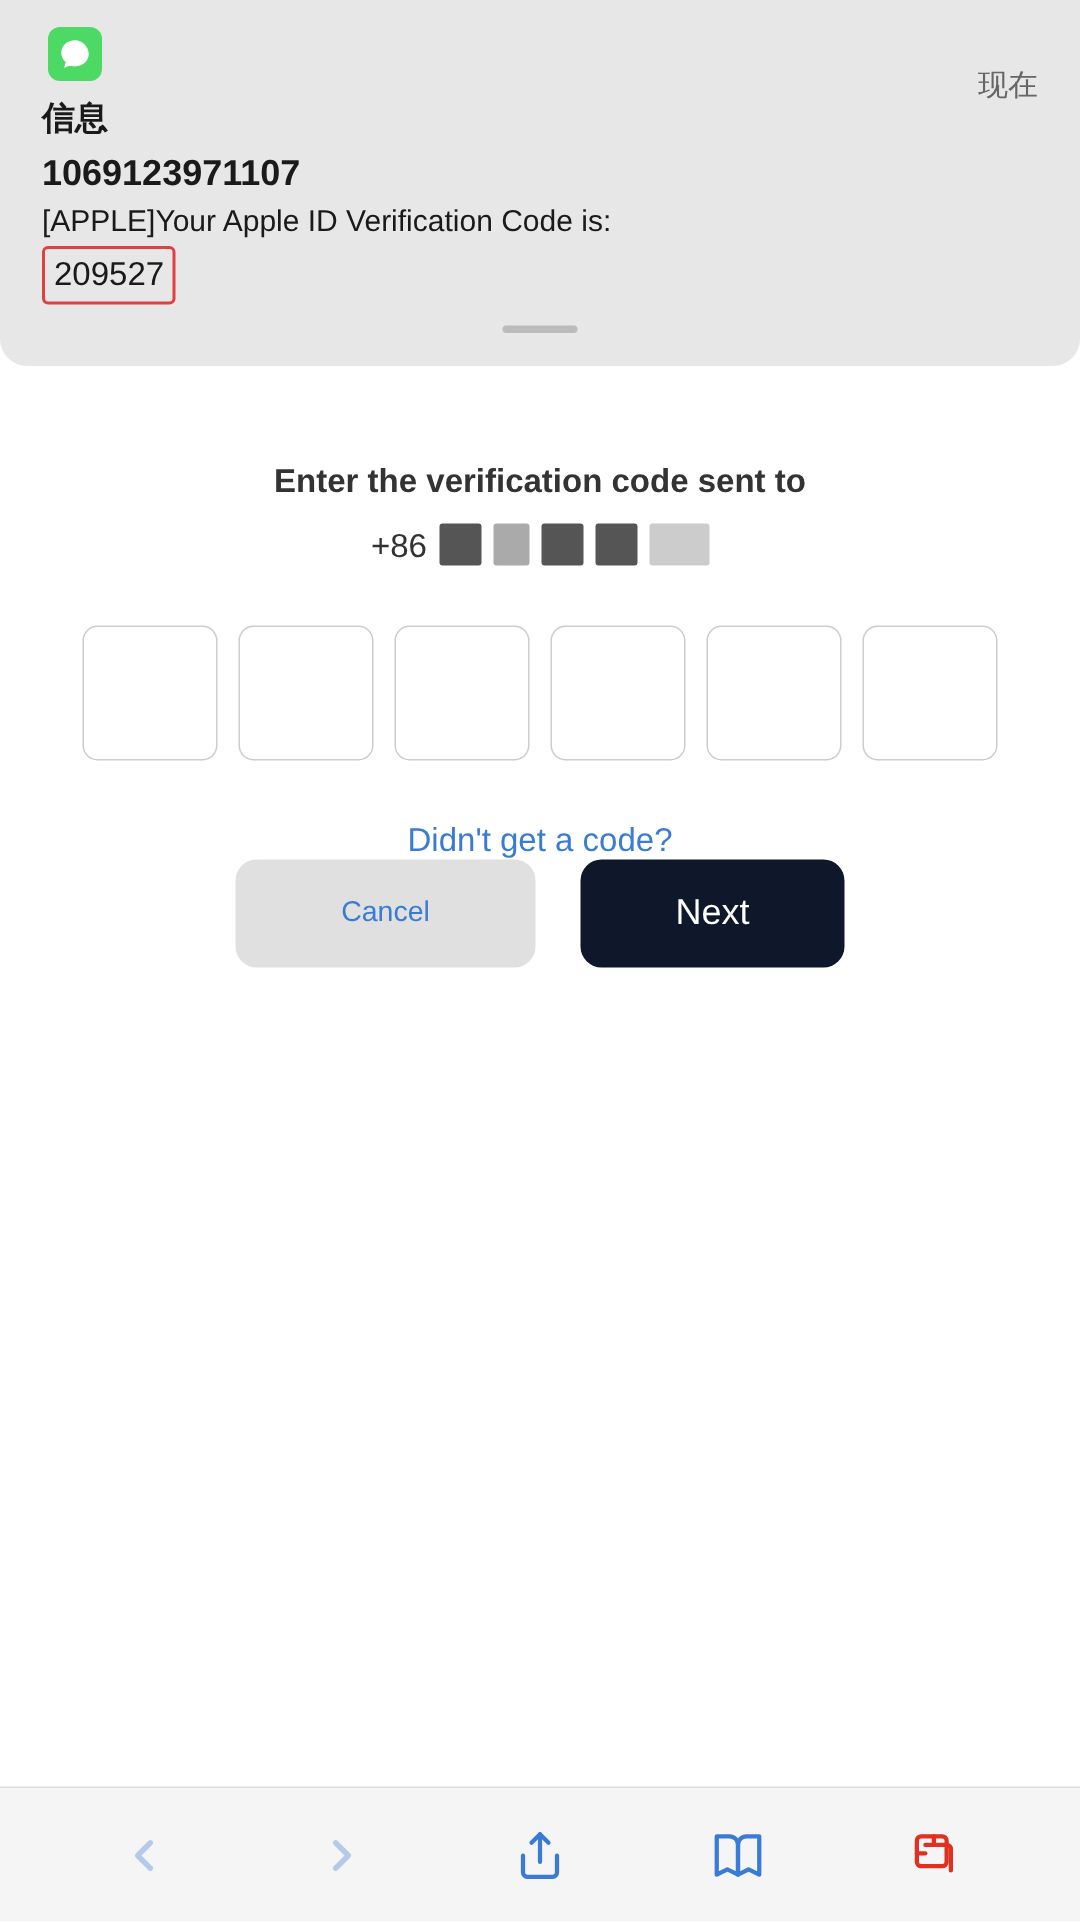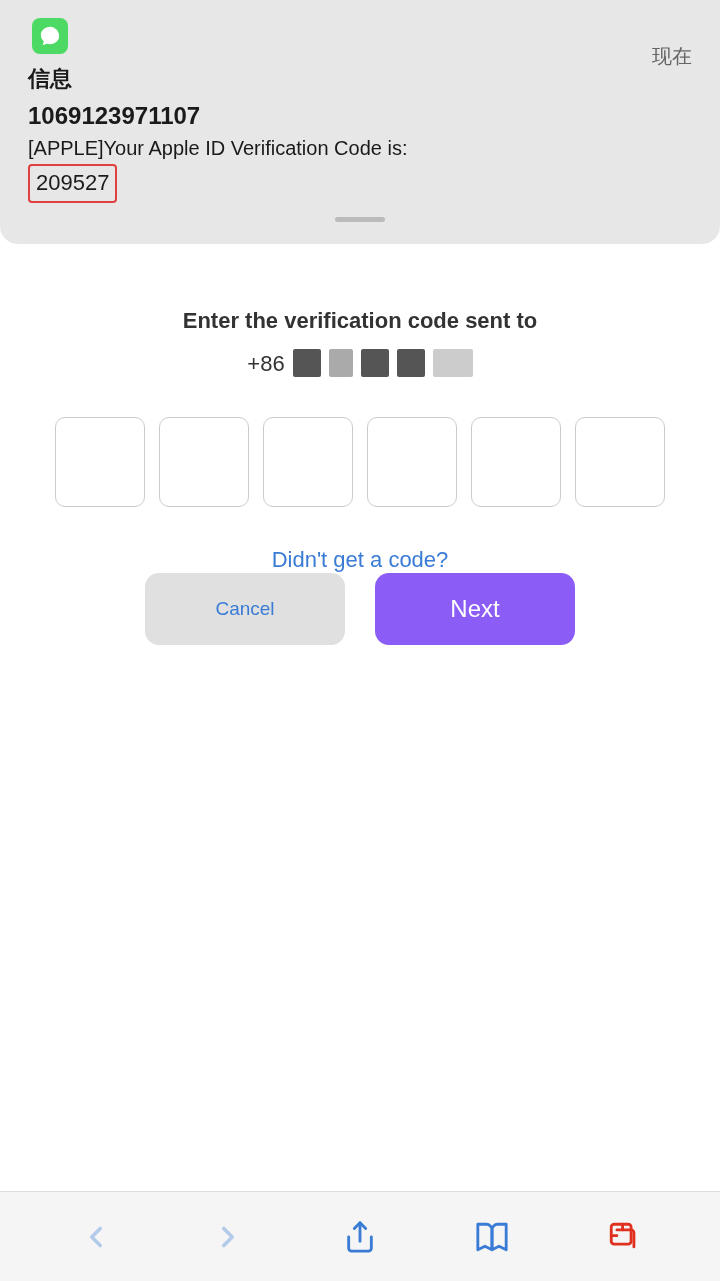--- a/index.html
+++ b/index.html
@@ -165,23 +165,23 @@
       background: #e0e0e0;
       border: none;
       border-radius: 14px;
       font-size: 19px;
       color: #3a7bd5;
       cursor: pointer;
       font-family: inherit;
       font-weight: 400;
     }
     .btn-next {
-      width: 200px;
+      width: 176px;
       height: 72px;
-      background: #8b5cf6;
+      background: #0f172a;
       border: none;
       border-radius: 14px;
       font-size: 24px;
       color: #fff;
       cursor: pointer;
       font-family: inherit;
       font-weight: 400;
     }
 
     

